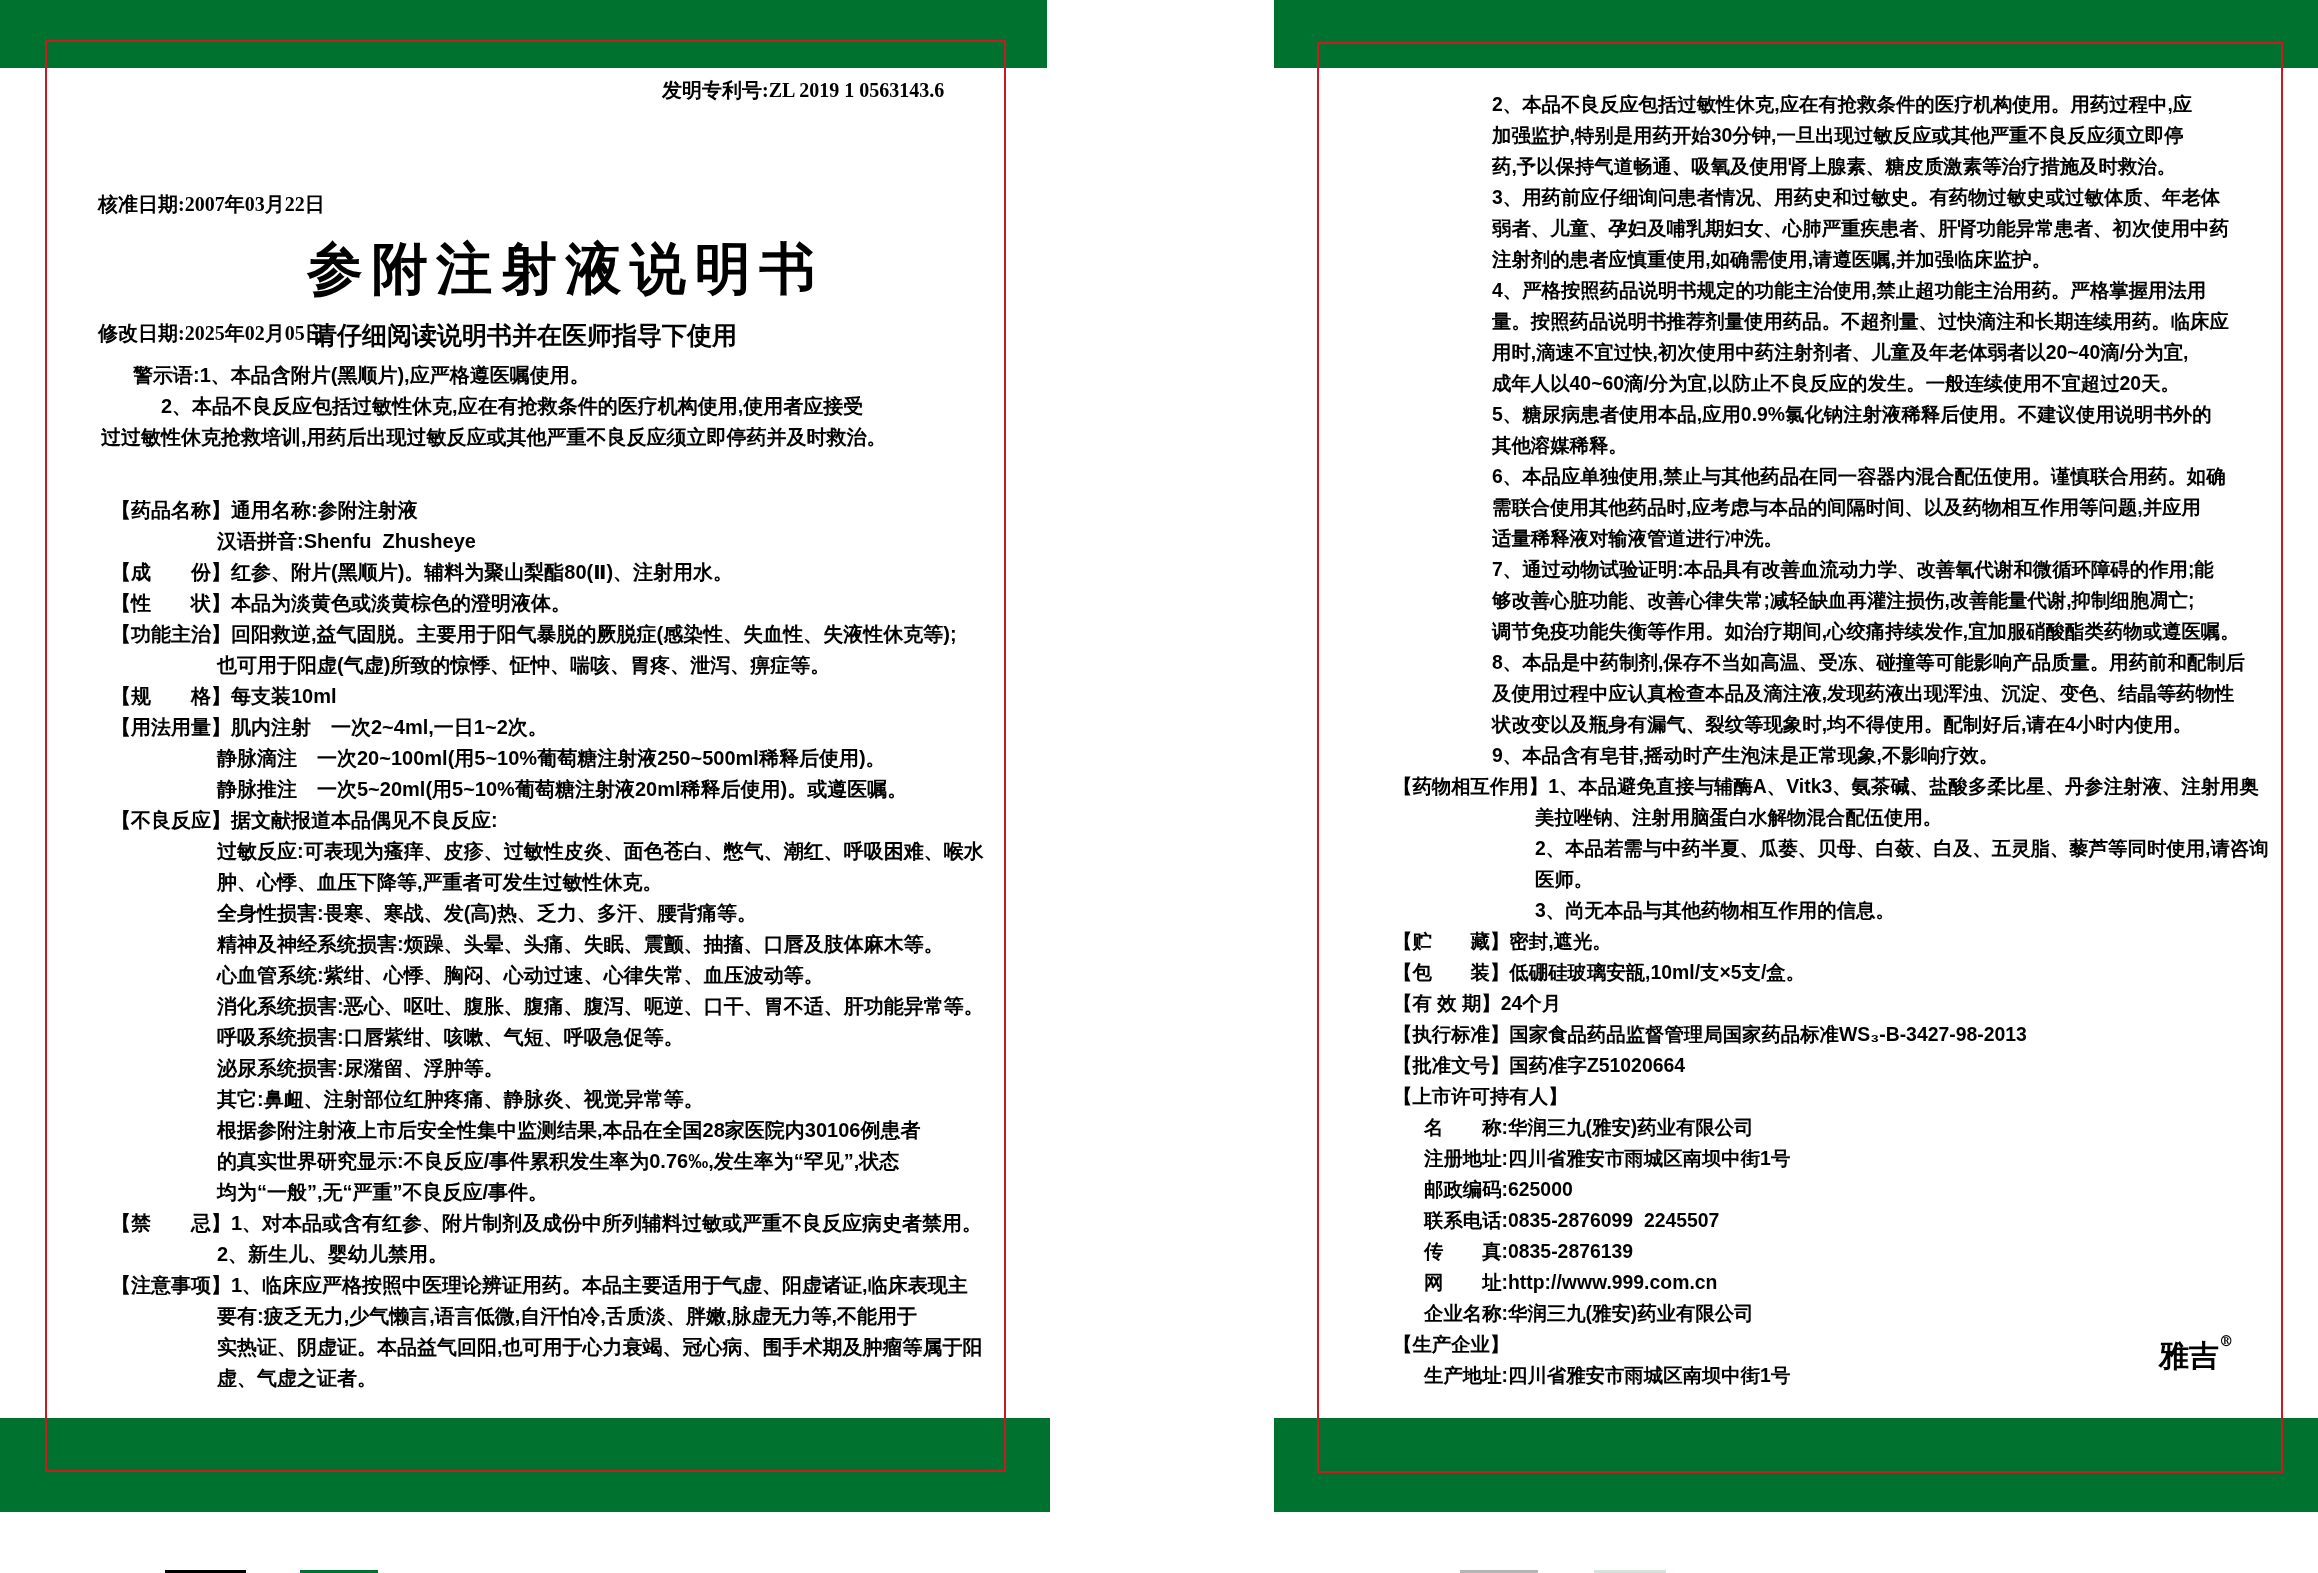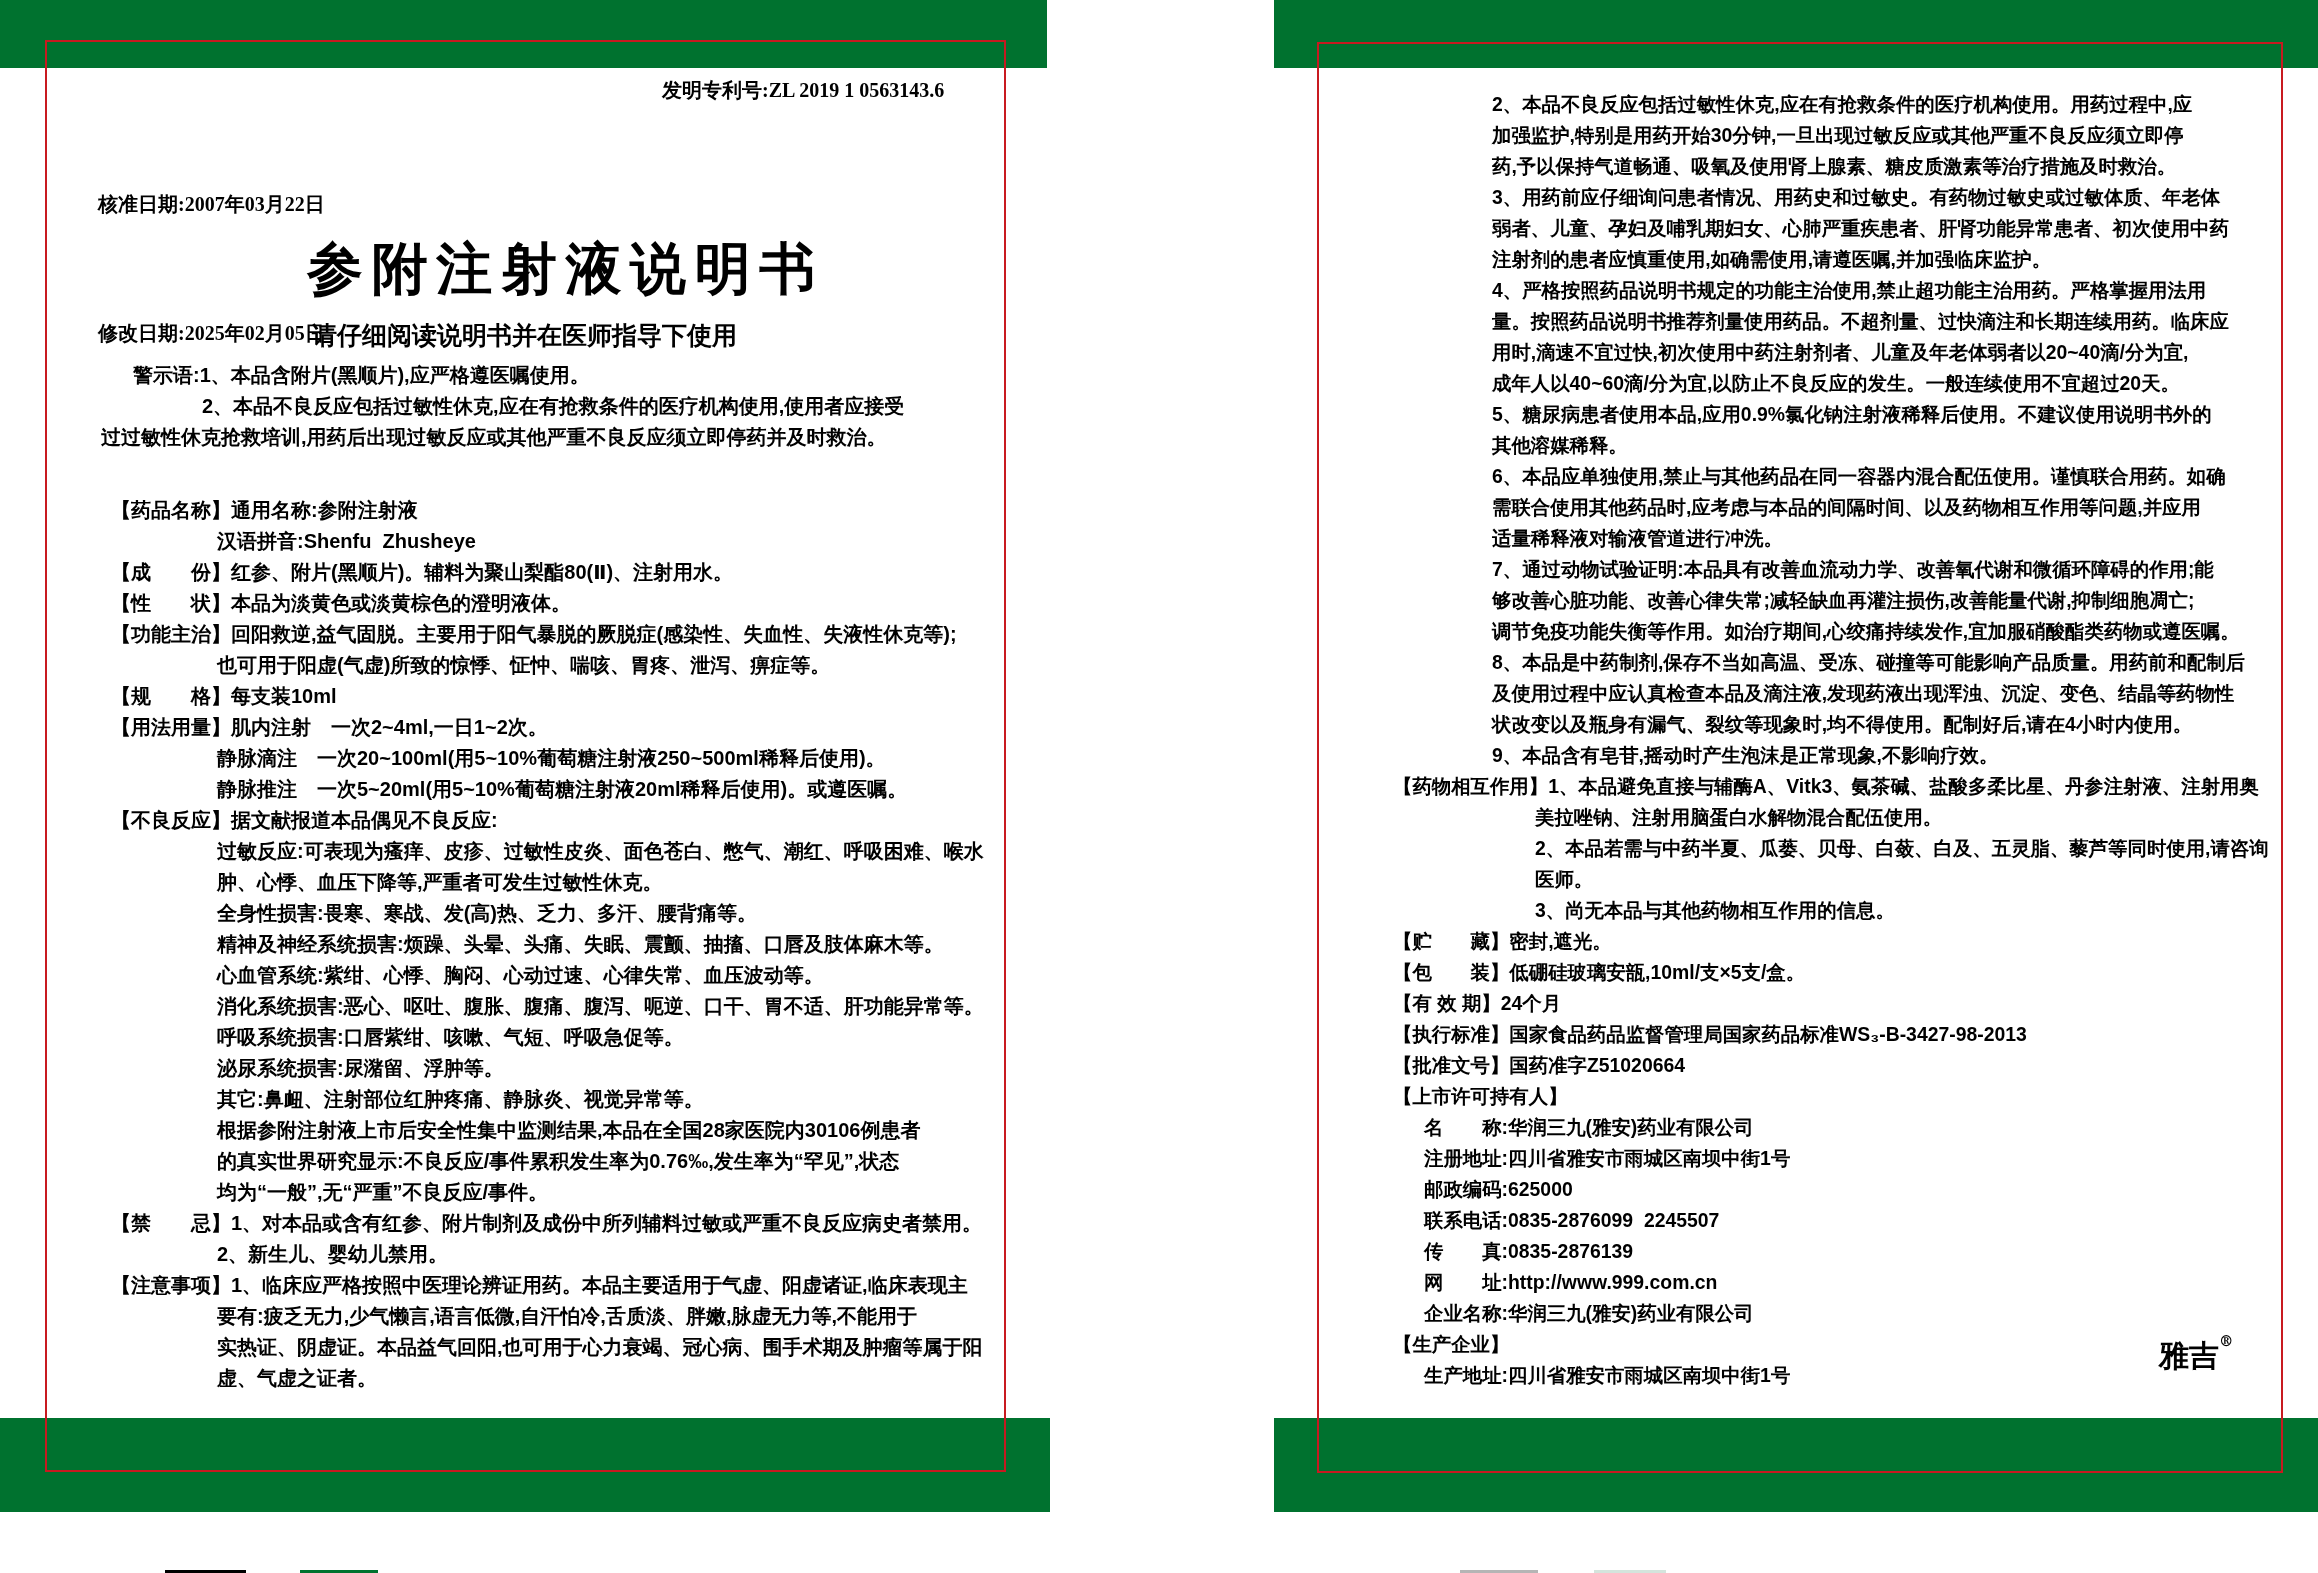--- a/index.html
+++ b/index.html
@@ -17,21 +17,21 @@
   .redrect-right{left:1317px;top:42px;width:962px;height:1427px;}
   .txt{position:absolute;z-index:3;}
   .meta{font-family:"Liberation Serif","DejaVu Serif",serif;font-weight:bold;font-size:20px;line-height:43px;white-space:pre;}
   .meta-left{left:98px;top:69px;margin-top:28px;}
   .meta-patent{left:662px;top:69px;}
   .doc-title{left:45px;top:232px;width:1041px;text-align:center;font-size:56px;font-weight:bold;letter-spacing:8.6px;font-family:"Liberation Serif","DejaVu Serif",serif;white-space:nowrap;}
   .doc-subtitle{left:45px;top:319px;width:959px;text-align:center;font-size:25px;font-weight:bold;white-space:nowrap;}
   .warn{left:101px;top:360px;width:899px;}
   .warn .ln{font-size:20px;font-weight:bold;line-height:33px;white-space:pre;}
   .warn .w0{margin-left:32px;}
-  .warn .w1{margin-left:101px;}
+  .warn .w1{margin-left:60px;}
   .warn .w2{margin-left:0px;}
   .bodyblock .ln{font-size:20px;font-weight:bold;line-height:31px;white-space:pre;}
   .body-left{left:111px;top:495px;width:899px;}
   .body-left .cont{margin-left:106px;}
   .body-left .lbl{margin-left:0px;}
   .body-right{left:1377px;top:89px;width:913px;margin-left:16px;}
   .body-right .ln{font-size:19.4px;}
   .body-right .lbl{margin-left:0px;}
   .body-right .num{margin-left:99px;}
   .body-right .sub{margin-left:142px;}

